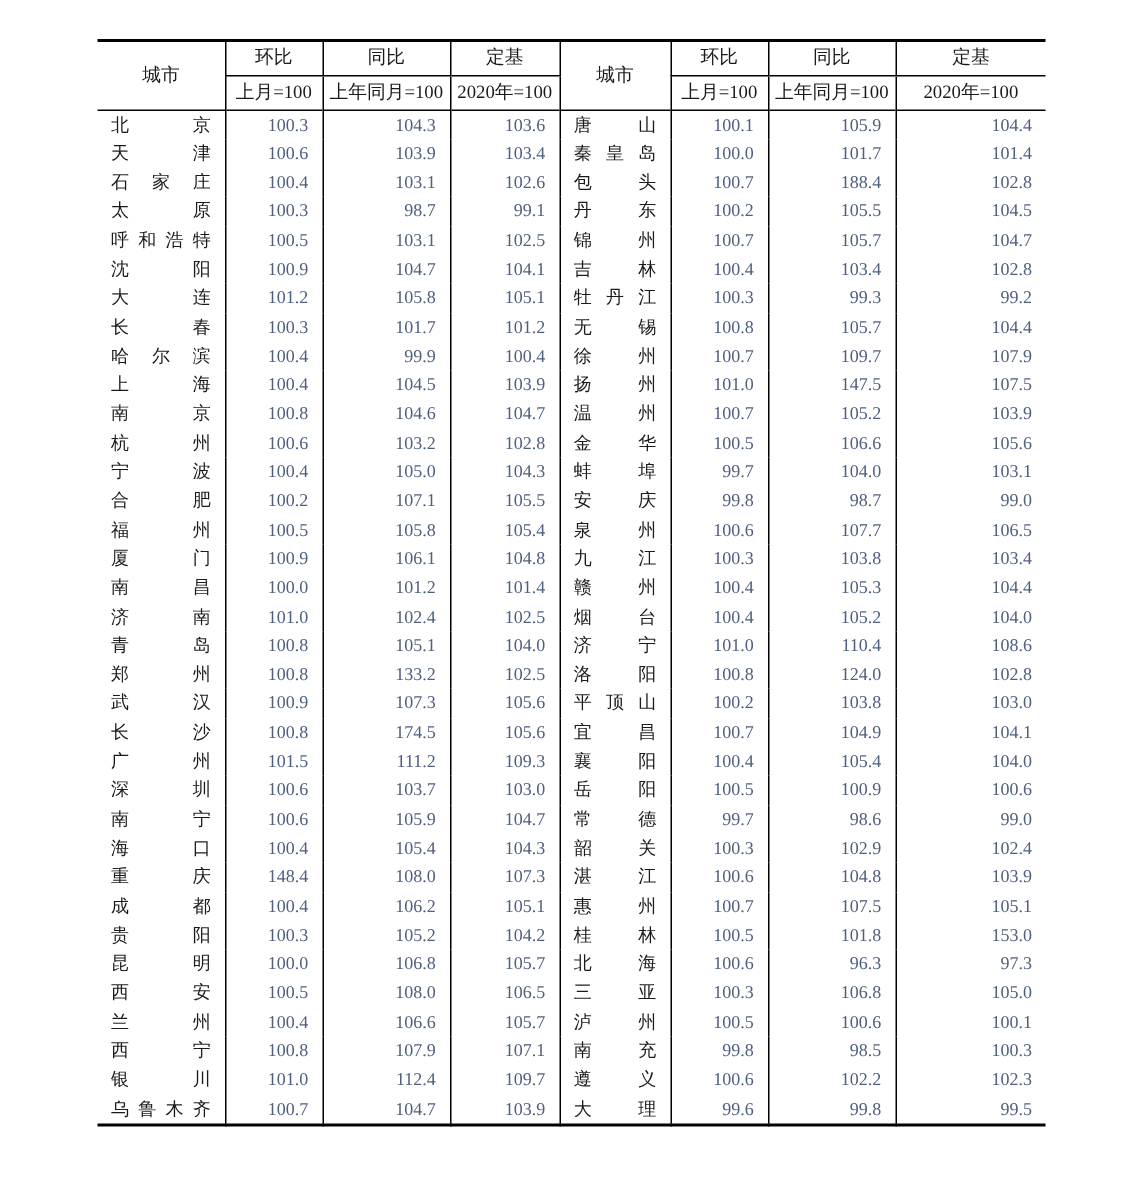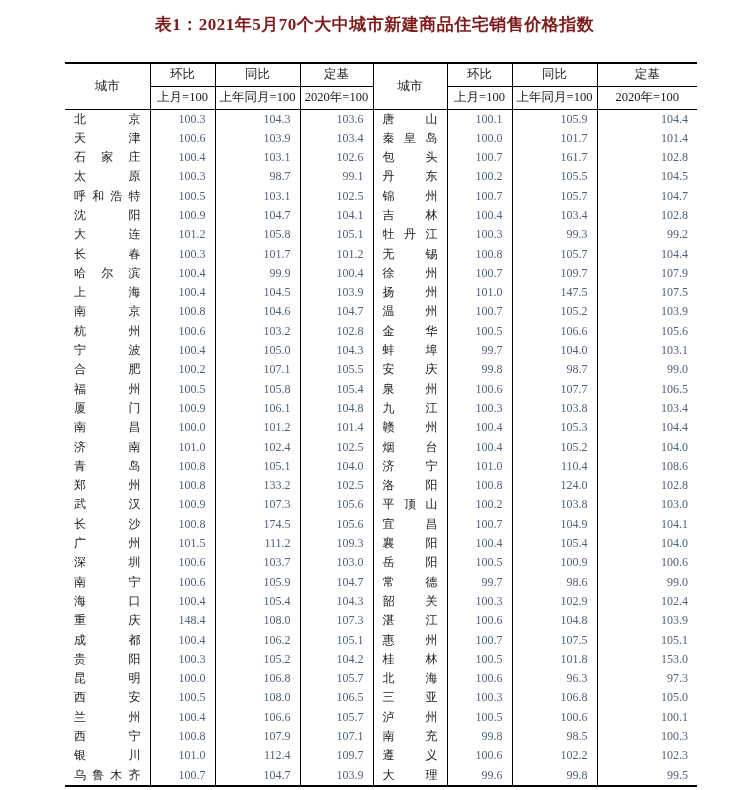--- a/index.html
+++ b/index.html
@@ -56,21 +56,20 @@
   .price-table td.val {
     text-align: right;
     padding-right: 9px;
     color: #4f5f7f;
   }
 </style>
 </head>
 <body>
 
 <div class="page">
-  <div class="page-title">表1：2021年5月70个大中城市新建商品住宅销售价格指数</div>
 
   <table class="price-table">
     <colgroup>
       <col style="width:85px">
       <col style="width:65px">
       <col style="width:85px">
       <col style="width:73px">
       <col style="width:74px">
       <col style="width:65px">
       <col style="width:85px">
@@ -117,21 +116,21 @@
           <td class="val">101.7</td>
           <td class="val">101.4</td>
         </tr>
         <tr>
           <td class="city c0">石家庄</td>
           <td class="val">100.4</td>
           <td class="val">103.1</td>
           <td class="val">102.6</td>
           <td class="city">包头</td>
           <td class="val">100.7</td>
-          <td class="val">161.7</td>
+          <td class="val">188.4</td>
           <td class="val">102.8</td>
         </tr>
         <tr>
           <td class="city c0">太原</td>
           <td class="val">100.3</td>
           <td class="val">98.7</td>
           <td class="val">99.1</td>
           <td class="city">丹东</td>
           <td class="val">100.2</td>
           <td class="val">105.5</td>

